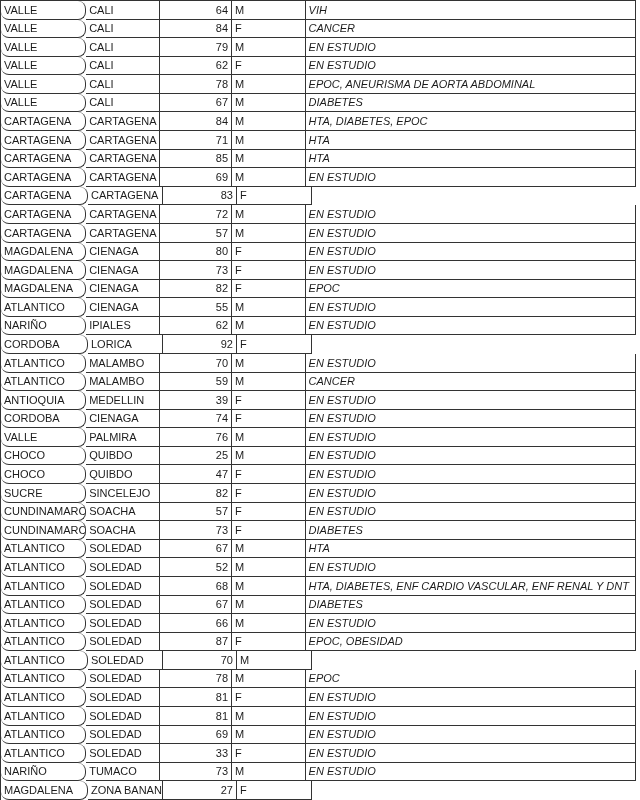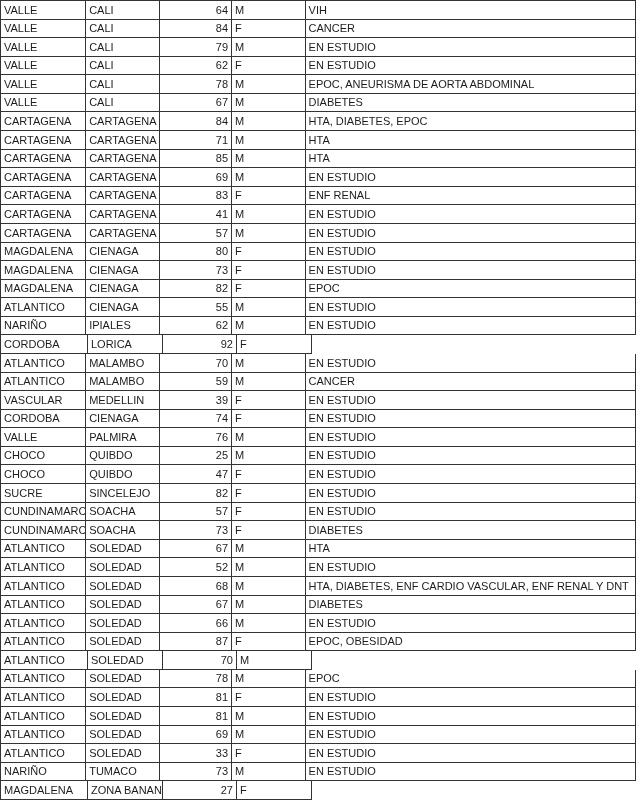--- a/index.html
+++ b/index.html
@@ -34,26 +34,26 @@
     font-size: 11px;
     line-height: 17px;
     color: var(--text, #1c1c1c);
     white-space: nowrap;
     overflow: hidden;
     padding: 0 3px;
     display: flex;
     align-items: flex-end;
   }
   .cell span { display: block; width: 100%; }
-  .col-dept { width: 87px; }
+  .col-dept { width: 87px; border-radius: 8px; }
   .col-city { width: 75px; justify-content: flex-end; }
   .col-age  { width: 74px; text-align: right; justify-content: flex-end; }
   .col-age span { text-align: right; }
   .col-sex  { width: 75px; }
-  .col-cond { width: 338px; }
+  .col-cond { width: 338px; font-style: italic; }
 </style>
 </head>
 <body>
 
 <div id="sheet">
     <div class="row">
       <div class="cell col-dept">
         <span>VALLE</span>
       </div>
       <div class="cell col-city">
@@ -228,33 +228,30 @@
       </div>
       <div class="cell col-city">
         <span>CARTAGENA</span>
       </div>
       <div class="cell col-age">
         <span>83</span>
       </div>
       <div class="cell col-sex">
         <span>F</span>
       </div>
-      <div class="cell col-cond">
-        <span>ENF RENAL</span>
-      </div>
-    </div>
-    <div class="row">
-      <div class="cell col-dept">
-        <span>CARTAGENA</span>
-      </div>
-      <div class="cell col-city">
-        <span>CARTAGENA</span>
-      </div>
-      <div class="cell col-age">
-        <span>41</span>
+    </div>
+    <div class="row">
+      <div class="cell col-dept">
+        <span>CARTAGENA</span>
+      </div>
+      <div class="cell col-city">
+        <span>CARTAGENA</span>
+      </div>
+      <div class="cell col-age">
+        <span>72</span>
       </div>
       <div class="cell col-sex">
         <span>M</span>
       </div>
       <div class="cell col-cond">
         <span>EN ESTUDIO</span>
       </div>
     </div>
     <div class="row">
       <div class="cell col-dept">
@@ -401,21 +398,21 @@
       </div>
       <div class="cell col-sex">
         <span>M</span>
       </div>
       <div class="cell col-cond">
         <span>CANCER</span>
       </div>
     </div>
     <div class="row">
       <div class="cell col-dept">
-        <span>VASCULAR</span>
+        <span>ANTIOQUIA</span>
       </div>
       <div class="cell col-city">
         <span>MEDELLIN</span>
       </div>
       <div class="cell col-age">
         <span>39</span>
       </div>
       <div class="cell col-sex">
         <span>F</span>
       </div>

